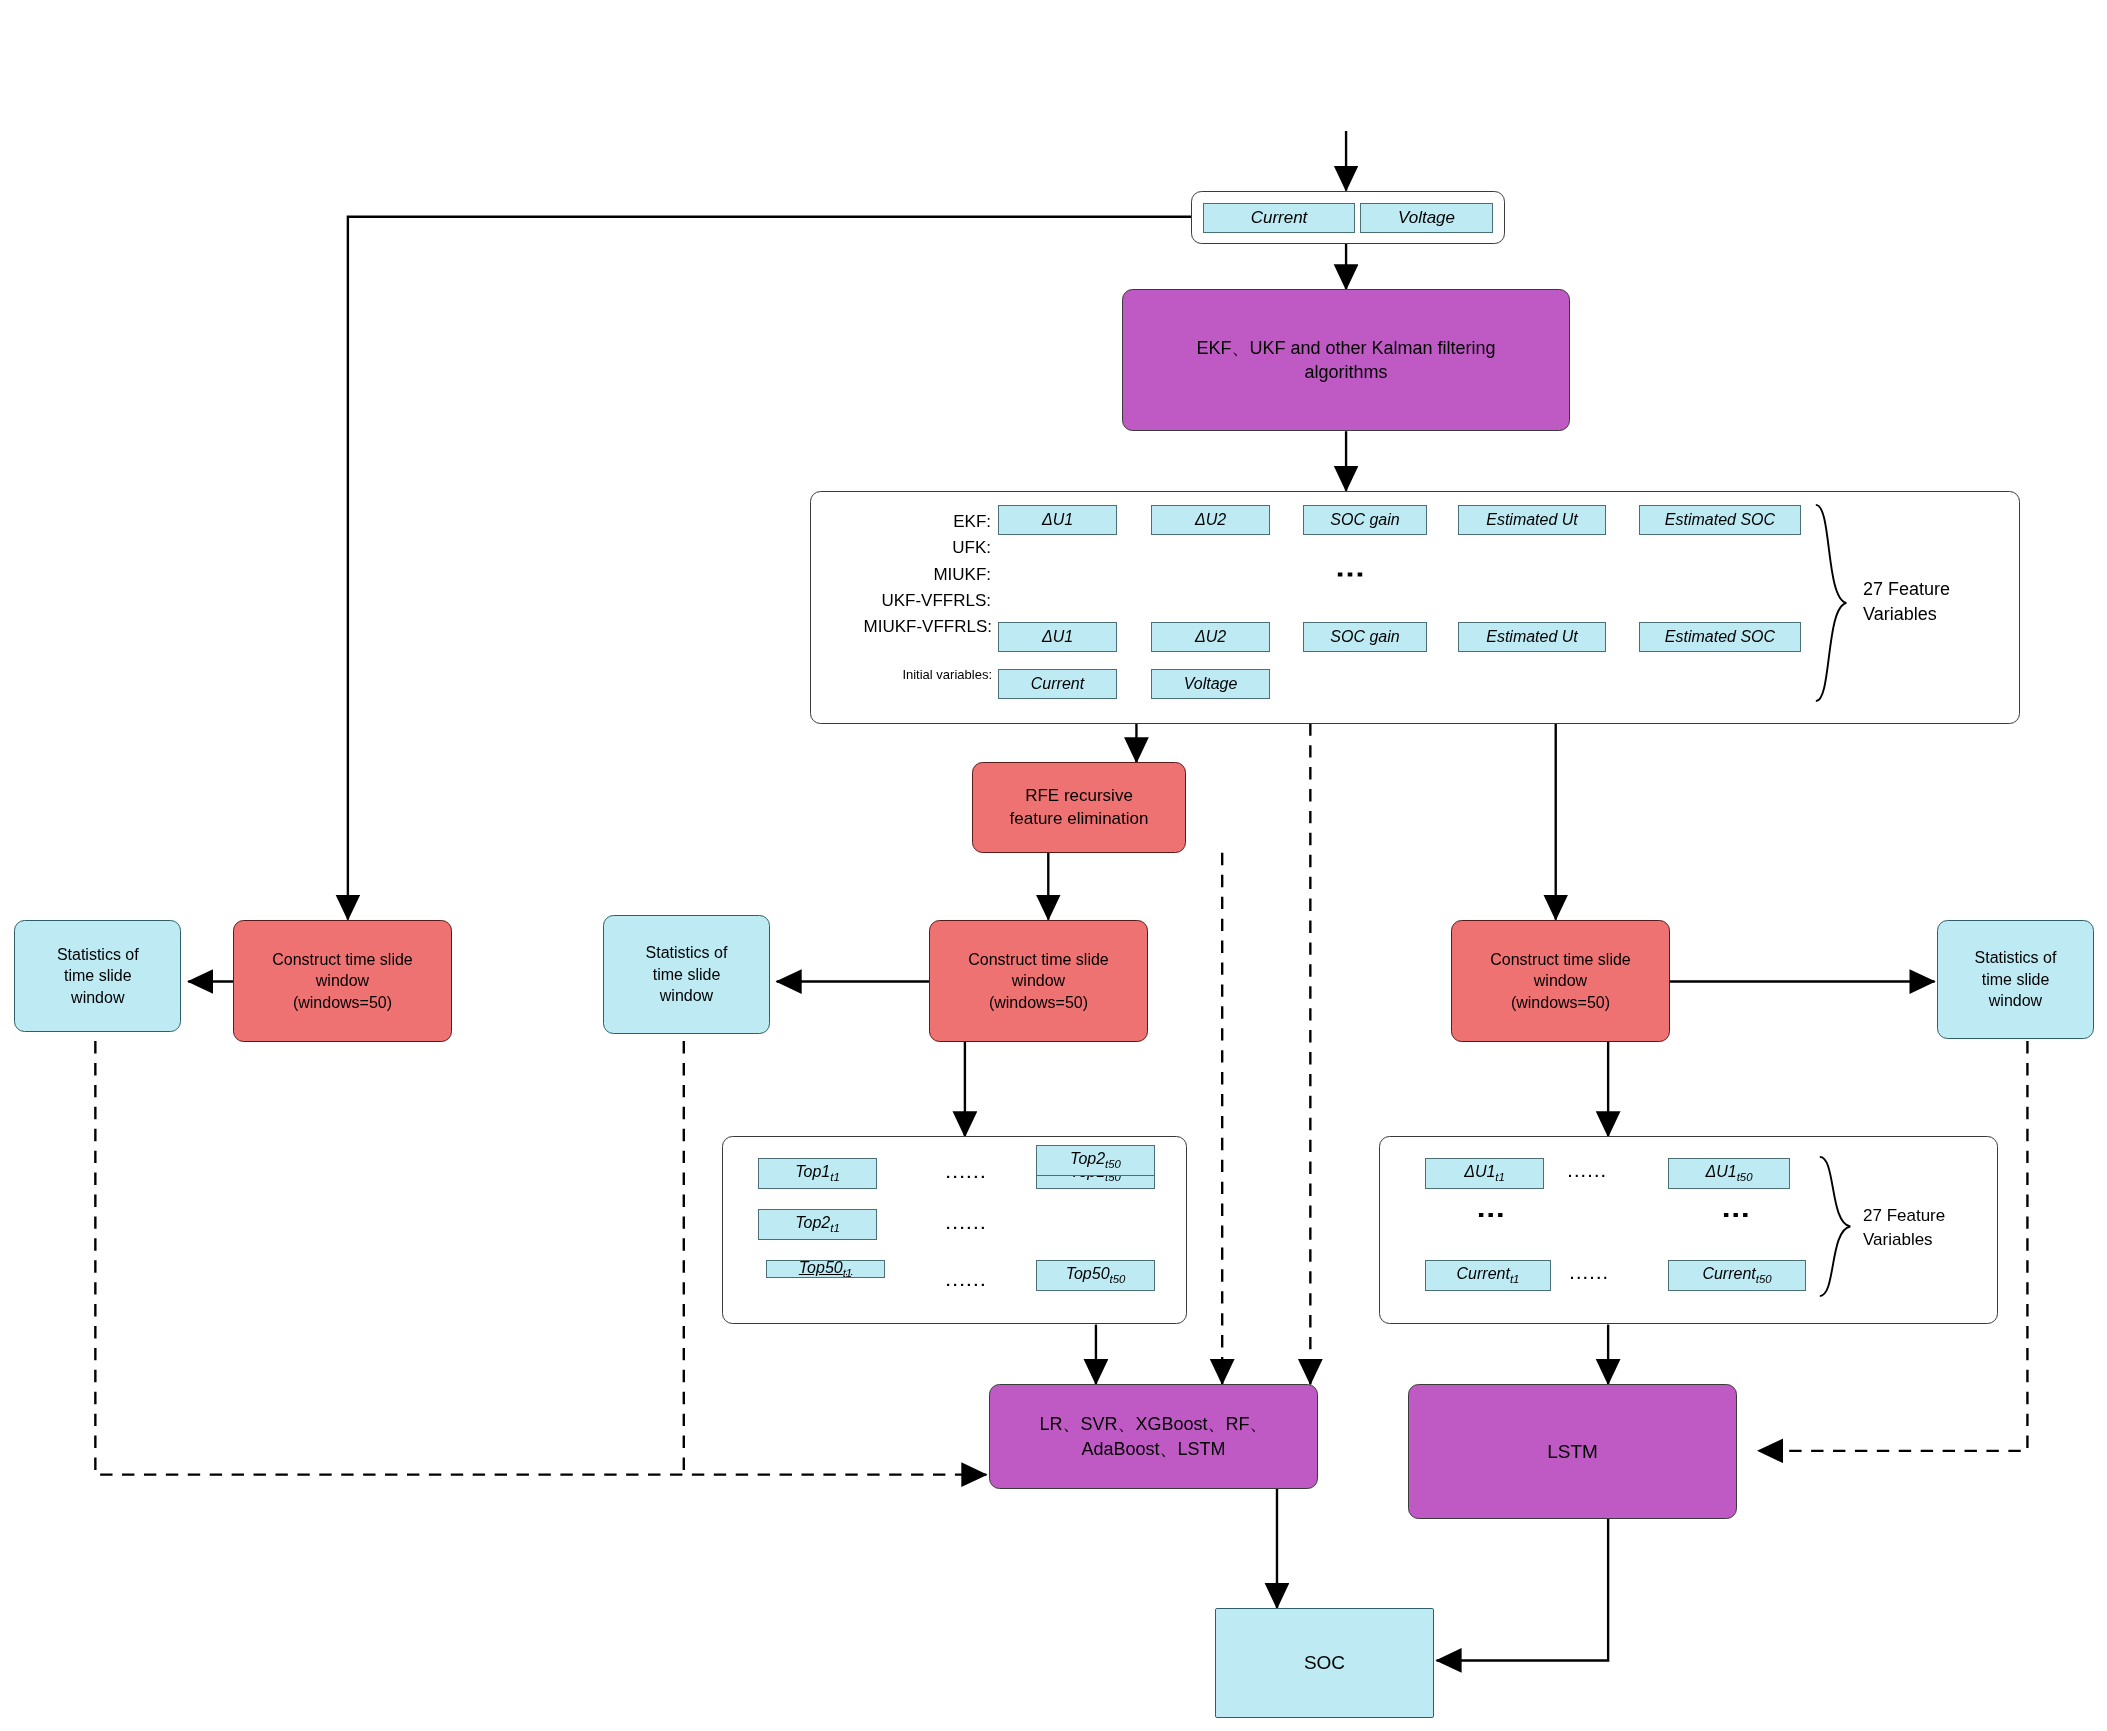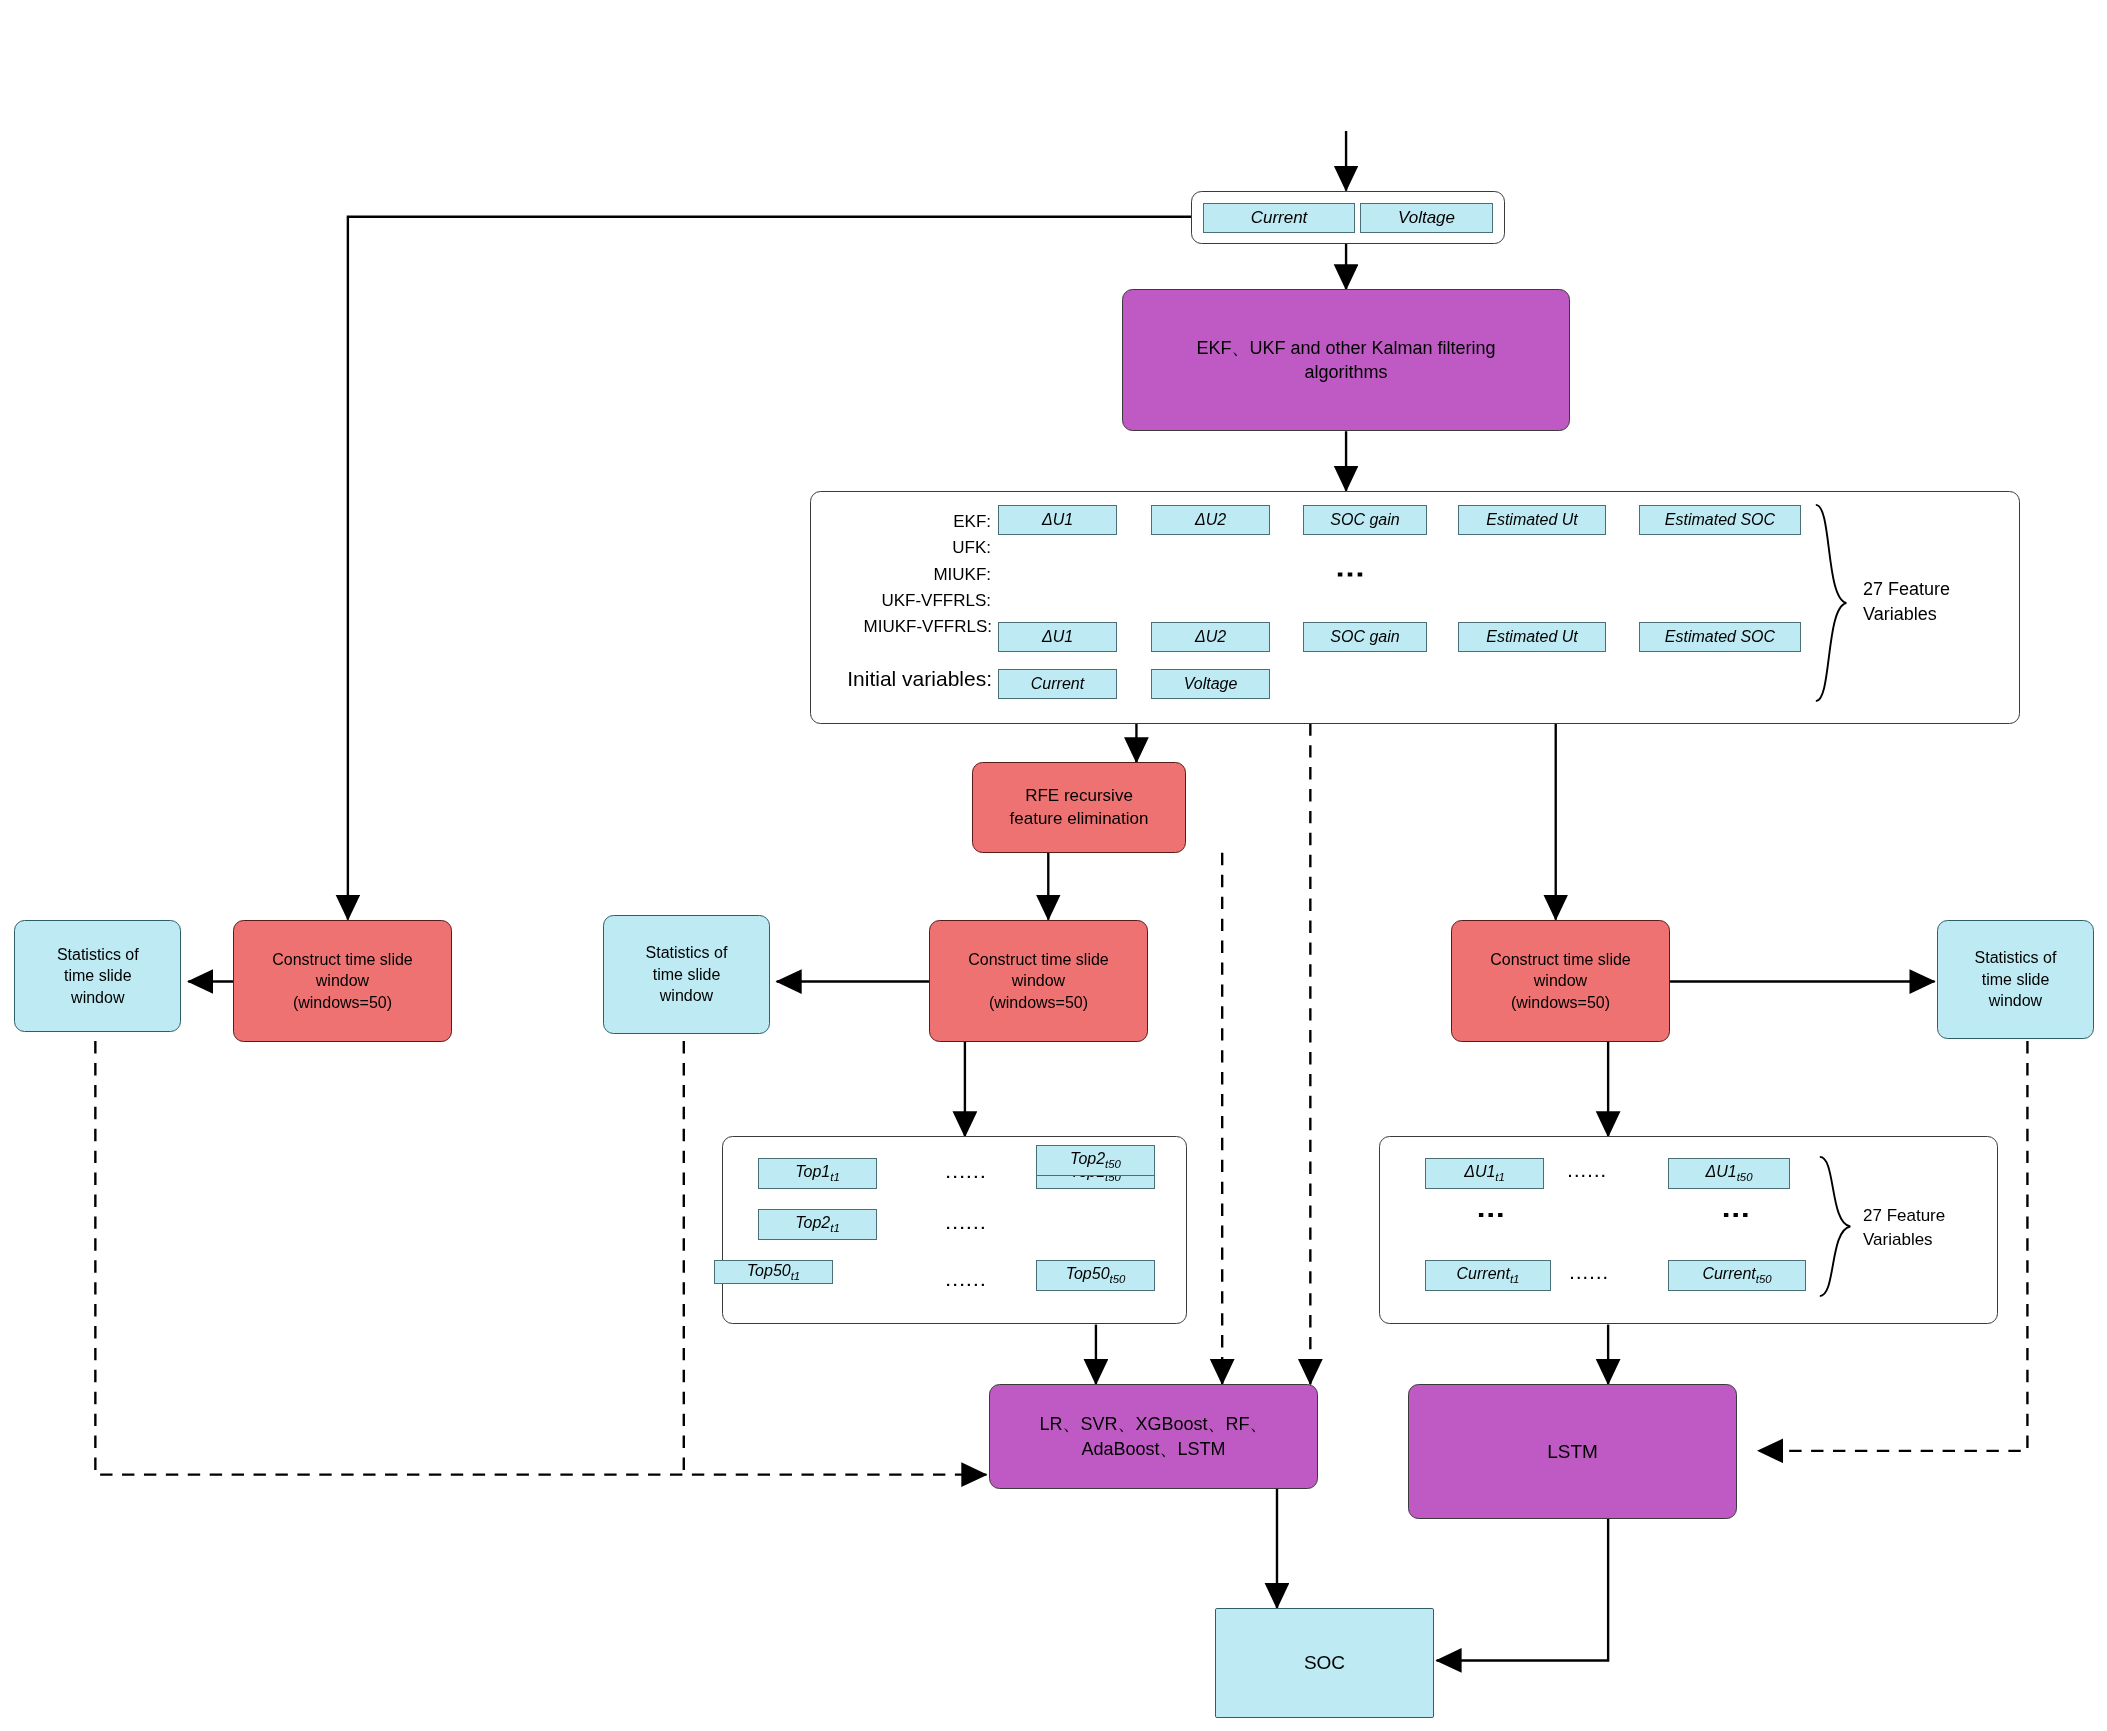--- a/index.html
+++ b/index.html
@@ -120,21 +120,21 @@
     <span>algorithms</span>
   </div>
 
   <div class="node rr col-white" style="left:810px;top:491px;width:1210px;height:233px;background:#fff;"></div>
 
   <div class="lbl lbl-r" style="left:848px;top:512px;width:143px;font-size:17px;">EKF:</div>
   <div class="lbl lbl-r" style="left:848px;top:538px;width:143px;font-size:17px;">UFK:</div>
   <div class="lbl lbl-r" style="left:848px;top:565px;width:143px;font-size:17px;">MIUKF:</div>
   <div class="lbl lbl-r" style="left:810px;top:591px;width:181px;font-size:17px;">UKF-VFFRLS:</div>
   <div class="lbl lbl-r" style="left:801px;top:617px;width:191px;font-size:17px;">MIUKF-VFFRLS:</div>
-  <div class="lbl lbl-r" style="left:801px;top:667px;width:191px;font-size:21px;">Initial variables:</div>
+  <div class="lbl lbl-r" style="left:801px;top:667px;width:191px;font-size:13px;">Initial variables:</div>
 
   <div class="chip" style="left:998px;top:505px;width:119px;height:29.5px;font-size:16px;">
     <span>ΔU1</span>
     </div>
   <div class="chip" style="left:1151px;top:505px;width:119px;height:29.5px;font-size:16px;">
     <span>ΔU2</span>
     </div>
   <div class="chip" style="left:1303px;top:505px;width:124px;height:29.5px;font-size:16px;">
     <span>SOC gain</span>
     </div>
@@ -228,21 +228,21 @@
     </div>
 
   <div class="chip" style="left:758px;top:1209px;width:119px;height:31px;font-size:16px;">
     <span><span>Top2</span><sub style="font-size:11.4px;">t1</sub></span>
     </div>
   <div class="dots-h" style="left:946px;top:1219px;font-size:15.2px;">······</div>
   <div class="chip" style="left:1036px;top:1145px;width:119px;height:31px;font-size:16px;">
     <span><span>Top2</span><sub style="font-size:11.4px;">t50</sub></span>
     </div>
 
-  <div class="chip" style="left:714px;top:1260px;width:119px;height:24px;font-size:16px;">
+  <div class="chip" style="left:766px;top:1260px;width:119px;height:18px;font-size:16px;text-decoration:underline;">
     <span><span>Top50</span><sub style="font-size:11.4px;">t1</sub></span>
     </div>
   <div class="dots-h" style="left:946px;top:1276px;font-size:15.2px;">······</div>
   <div class="chip" style="left:1036px;top:1260px;width:119px;height:31px;font-size:16px;">
     <span><span>Top50</span><sub style="font-size:11.4px;">t50</sub></span>
     </div>
 
   <div class="node rr col-white" style="left:1379px;top:1136px;width:619px;height:188px;background:#fff;"></div>
 
   <div class="chip" style="left:1425px;top:1158px;width:119px;height:31px;font-size:16px;">

